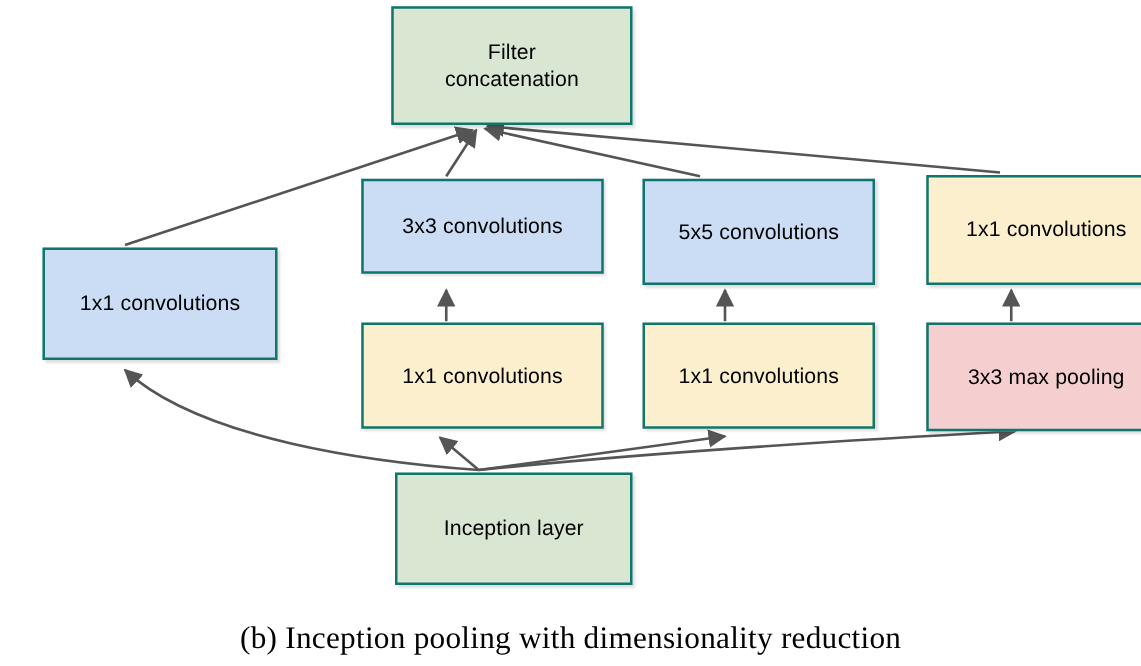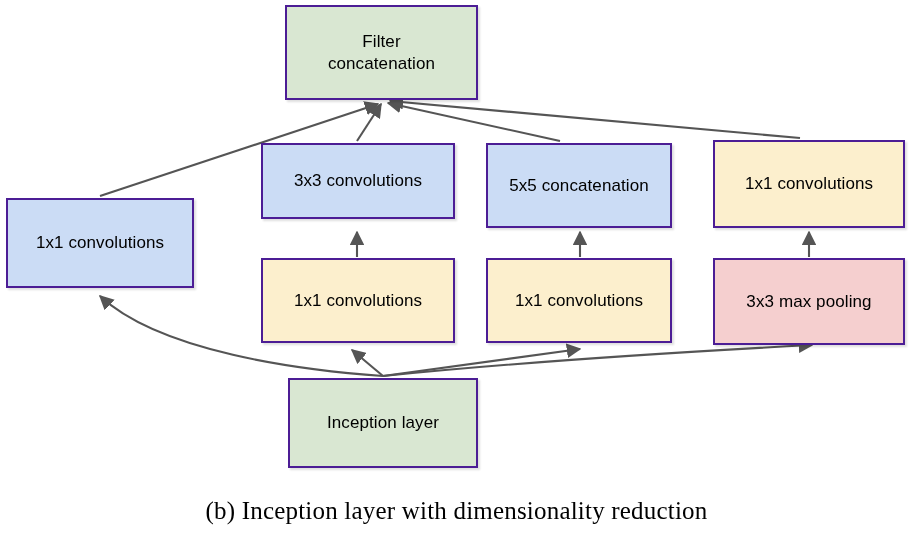--- a/index.html
+++ b/index.html
@@ -22,31 +22,32 @@
     position: absolute;
     left: 0;
     top: 0;
     width: 913px;
     height: 533px;
     pointer-events: none;
   }
   .node {
     position: absolute;
     box-sizing: border-box;
-    border: 2px solid #4c1d95;
+    border: 2px solid #0f766e;
     display: flex;
     align-items: center;
     justify-content: center;
     text-align: center;
     color: #000000;
     font-family: "Liberation Sans", sans-serif;
     font-size: 17px;
     line-height: 1.25;
     letter-spacing: 0.1px;
     box-shadow: 2px 2px 2px rgba(0,0,0,0.13);
+    margin-left: 28px;
   }
   .node-label {
     display: block;
     white-space: pre-line;
     padding: 0 6px;
   }
   .fill-green  { background: #d9e7d2; }
   .fill-blue   { background: #cbdcf5; }
   .fill-yellow { background: #fcefcd; }
   .fill-red    { background: #f5cfcf; }
@@ -95,21 +96,21 @@
   <div class="node fill-green" style="left:285px; top:5px; width:193px; height:95px;">
     <span class="node-label">Filter
 concatenation</span>
   </div>
 
   <div class="node fill-blue" style="left:261px; top:143px; width:194px; height:76px;">
     <span class="node-label">3x3 convolutions</span>
   </div>
 
   <div class="node fill-blue" style="left:486px; top:143px; width:186px; height:85px;">
-    <span class="node-label">5x5 concatenation</span>
+    <span class="node-label">5x5 convolutions</span>
   </div>
 
   <div class="node fill-yellow" style="left:713px; top:140px; width:192px; height:88px;">
     <span class="node-label">1x1 convolutions</span>
   </div>
 
   <div class="node fill-blue" style="left:6px; top:198px; width:188px; height:90px;">
     <span class="node-label">1x1 convolutions</span>
   </div>
 
@@ -122,15 +123,15 @@
   </div>
 
   <div class="node fill-red" style="left:713px; top:258px; width:192px; height:87px;">
     <span class="node-label">3x3 max pooling</span>
   </div>
 
   <div class="node fill-green" style="left:288px; top:378px; width:190px; height:90px;">
     <span class="node-label">Inception layer</span>
   </div>
 
-  <div id="caption" style="top:497px;">(b)  Inception layer with dimensionality reduction</div>
+  <div id="caption" style="top:497px;">(b)  Inception pooling with dimensionality reduction</div>
 
 </div>
 
 </body></html>

